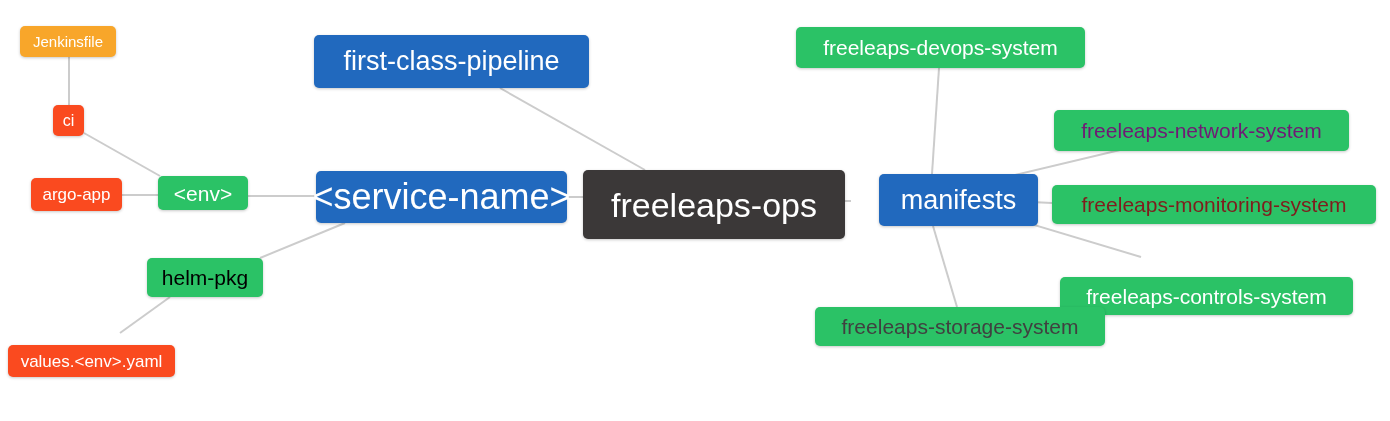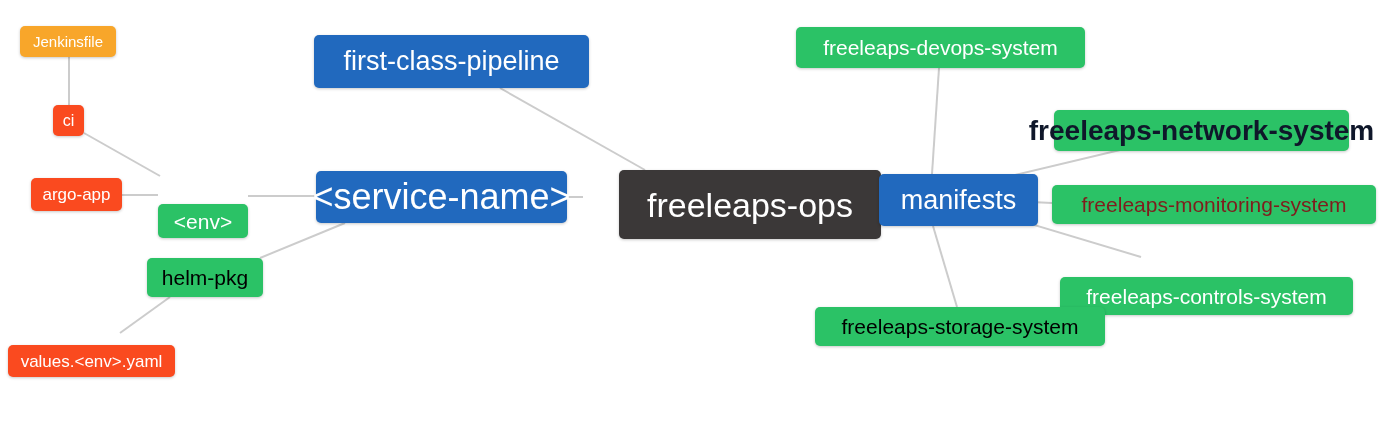--- a/index.html
+++ b/index.html
@@ -55,25 +55,25 @@
       <line x1="845" y1="201" x2="851" y2="201" stroke="#cccccc" stroke-width="2"></line>
       <line x1="932" y1="174" x2="939" y2="68" stroke="#cccccc" stroke-width="2"></line>
       <line x1="1011" y1="176" x2="1120" y2="150" stroke="#cccccc" stroke-width="2"></line>
       <line x1="1011" y1="201" x2="1052" y2="203" stroke="#cccccc" stroke-width="2"></line>
       <line x1="1011" y1="218" x2="1141" y2="257" stroke="#cccccc" stroke-width="2"></line>
       <line x1="933" y1="226" x2="957" y2="307" stroke="#cccccc" stroke-width="2"></line>
     </svg>
 <div class="node" style="left: 20px; top: 26px; width: 96px; height: 31px; font-size: 15px; background: rgb(248, 166, 42); color: rgb(255, 255, 255);">Jenkinsfile</div>
     <div class="node" style="left: 53px; top: 105px; width: 31px; height: 31px; font-size: 16px; background: rgb(250, 74, 31); color: rgb(255, 255, 255);">ci</div>
     <div class="node" style="left: 31px; top: 178px; width: 91px; height: 33px; font-size: 17px; background: rgb(250, 74, 31); color: rgb(255, 255, 255);">argo-app</div>
-    <div class="node" style="left: 158px; top: 176px; width: 90px; height: 34px; font-size: 21px; background: rgb(43, 194, 102); color: rgb(255, 255, 255); margin-top: 28px;">&lt;env&gt;</div>
+    <div class="node" style="left: 158px; top: 176px; width: 90px; height: 34px; font-size: 21px; background: rgb(43, 194, 102); color: rgb(255, 255, 255);">&lt;env&gt;</div>
     <div class="node" style="left: 147px; top: 258px; width: 116px; height: 39px; font-size: 21px; background: rgb(43, 194, 102); color: #000000;">helm-pkg</div>
     <div class="node" style="left: 8px; top: 345px; width: 167px; height: 32px; font-size: 17px; background: rgb(250, 74, 31); color: rgb(255, 255, 255);">values.&lt;env&gt;.yaml</div>
     <div class="node" style="left: 314px; top: 35px; width: 275px; height: 53px; font-size: 27px; background: rgb(33, 105, 190); color: rgb(255, 255, 255);">first-class-pipeline</div>
     <div class="node" style="left: 316px; top: 171px; width: 251px; height: 52px; font-size: 36px; background: rgb(33, 105, 190); color: rgb(255, 255, 255);">&lt;service-name&gt;</div>
-    <div class="node" style="left: 583px; top: 170px; width: 262px; height: 69px; font-size: 34px; background: rgb(59, 56, 56); color: rgb(255, 255, 255); margin-left: 36px;">freeleaps-ops</div>
+    <div class="node" style="left: 583px; top: 170px; width: 262px; height: 69px; font-size: 34px; background: rgb(59, 56, 56); color: rgb(255, 255, 255);">freeleaps-ops</div>
     <div class="node" style="left: 851px; top: 174px; width: 159px; height: 52px; font-size: 27px; background: rgb(33, 105, 190); color: rgb(255, 255, 255); margin-left: 28px;">manifests</div>
     <div class="node" style="left: 796px; top: 27px; width: 289px; height: 41px; font-size: 21px; background: rgb(43, 194, 102); color: rgb(255, 255, 255);">freeleaps-devops-system</div>
-    <div class="node" style="left: 1054px; top: 110px; width: 295px; height: 41px; font-size: 28px; background: rgb(43, 194, 102); color: #0f172a; font-weight: bold;">freeleaps-network-system</div>
+    <div class="node" style="left: 1054px; top: 110px; width: 295px; height: 41px; font-size: 21px; background: rgb(43, 194, 102); color: #701a75;">freeleaps-network-system</div>
     <div class="node" style="left: 1052px; top: 185px; width: 324px; height: 39px; font-size: 21px; background: rgb(43, 194, 102); color: #7f1d1d;">freeleaps-monitoring-system</div>
     <div class="node" style="left: 1060px; top: 257px; width: 293px; height: 38px; font-size: 21px; background: rgb(43, 194, 102); color: rgb(255, 255, 255); margin-top: 20px;">freeleaps-controls-system</div>
-    <div class="node" style="left: 815px; top: 307px; width: 290px; height: 39px; font-size: 21px; background: rgb(43, 194, 102); color: #000000;">freeleaps-storage-system</div>
+    <div class="node" style="left: 815px; top: 307px; width: 290px; height: 39px; font-size: 21px; background: rgb(43, 194, 102); color: #404040;">freeleaps-storage-system</div>
   </div>
 
 </body></html>

